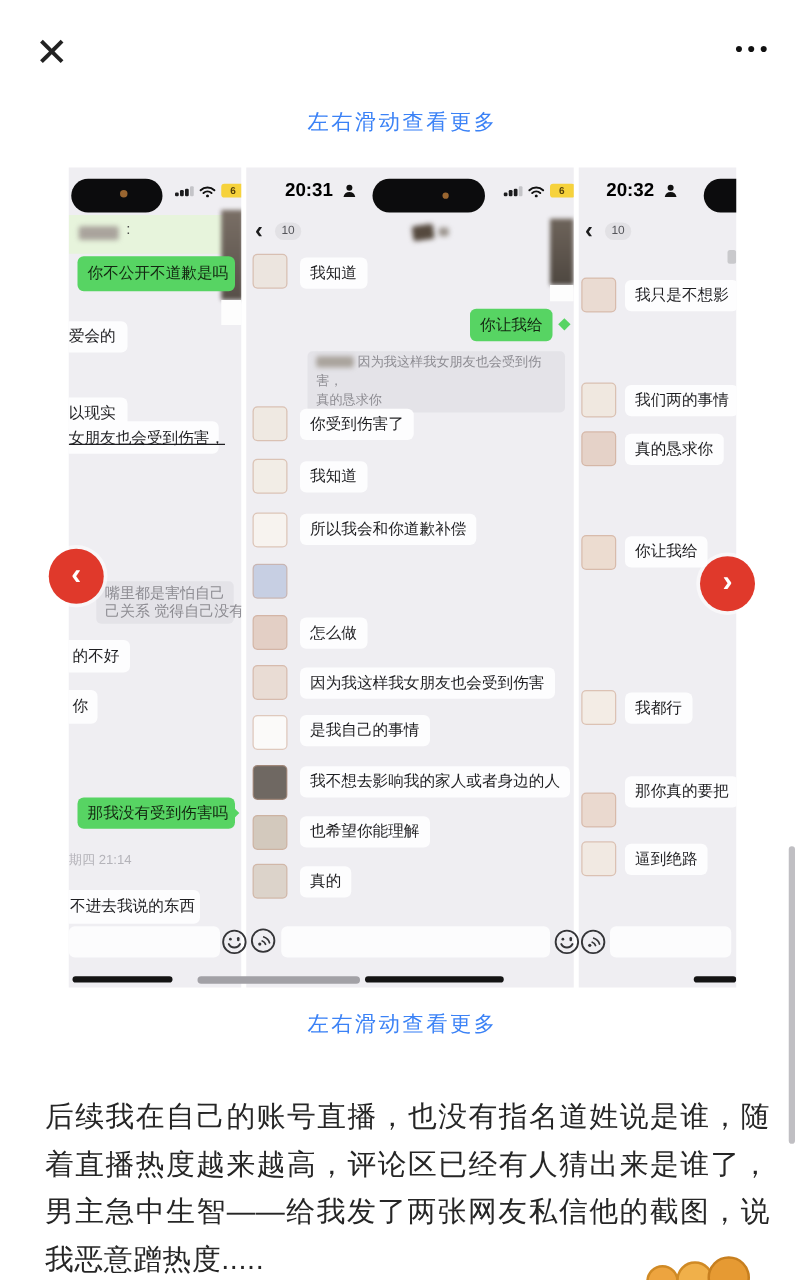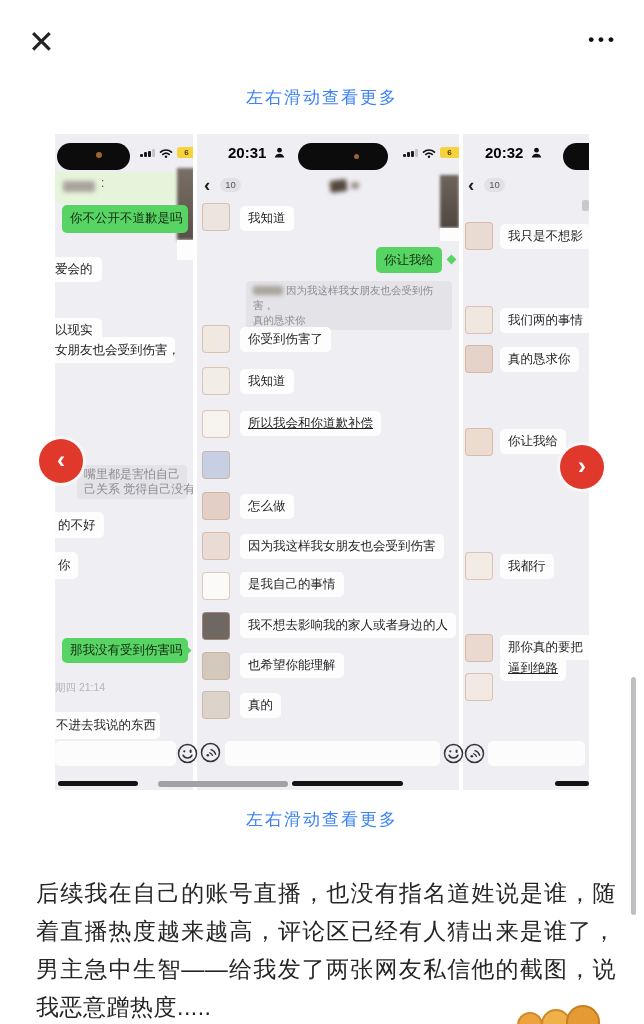--- a/index.html
+++ b/index.html
@@ -80,21 +80,21 @@
       <span class="blurpill" style="position:absolute;left:8px;top:9px;width:32px;height:11px;"></span>
       <span style="position:absolute;left:46px;top:4px;font-size:12px;color:#4a4a4a;">:</span>
     </div>
 
     <div class="media" style="left:122px;top:34px;width:18px;height:72px;background:linear-gradient(#7a6f66,#574f48);"></div>
     <div style="position:absolute;left:122px;top:106px;width:18px;height:20px;background:#fdfdfd;"></div>
 
     <div class="bubble green" style="left:7px;top:71px;width:126px;height:28px;font-size:12.5px;line-height:15px;">你不公开不道歉是吗</div>
     <div class="bubble" style="left:-8px;top:123px;width:55px;">爱会的</div>
     <div class="bubble" style="left:-8px;top:163px;width:55px;margin-top:21px;">以现实</div>
-    <div class="bubble" style="left:-8px;top:203px;width:128px;height:26px;line-height:14px;">女朋友也会受到伤害，</div>
+    <div class="bubble" style="left:-8px;top:203px;width:128px;height:26px;line-height:14px;text-decoration:underline;">女朋友也会受到伤害，</div>
 
     <div class="quotebox" style="left:22px;top:331px;width:96px;font-size:12px;">
       <div>嘴里都是害怕自己</div>
       <div>己关系 觉得自己没有...</div>
     </div>
     <div class="bubble" style="left:-5px;top:378px;width:54px;height:26px;line-height:14px;">的不好</div>
     <div class="bubble" style="left:-5px;top:418px;width:28px;height:27px;line-height:15px;">你</div>
     <div class="bubble green" style="left:7px;top:504px;width:126px;">那我没有受到伤害吗</div>
     <span class="tail" style="left:128px;top:513px;"></span>
     <div class="stamp" style="left:0;top:547px;">期四 21:14</div>
@@ -144,21 +144,21 @@
       <div>真的恳求你</div>
     </div>
 
     <div class="avatar" style="left:5px;top:191px;background:#efe9e2;"></div>
     <div class="bubble" style="left:43px;top:193px;">你受到伤害了</div>
 
     <div class="avatar" style="left:5px;top:233px;background:#f2ede6;"></div>
     <div class="bubble" style="left:43px;top:235px;">我知道</div>
 
     <div class="avatar" style="left:5px;top:276px;background:#f7f3ef;"></div>
-    <div class="bubble" style="left:43px;top:277px;text-decoration:underline;">所以我会和你道歉补偿</div>
+    <div class="bubble" style="left:43px;top:277px;">所以我会和你道歉补偿</div>
 
     <div class="avatar" style="left:5px;top:317px;background:#c7cfe3;"></div>
 
     <div class="avatar" style="left:5px;top:358px;background:#e3cfc5;"></div>
     <div class="bubble" style="left:43px;top:360px;">怎么做</div>
 
     <div class="avatar" style="left:5px;top:398px;background:#e9dcd4;"></div>
     <div class="bubble" style="left:43px;top:400px;">因为我这样我女朋友也会受到伤害</div>
 
     <div class="avatar" style="left:5px;top:438px;background:#fbfaf9;"></div>
@@ -197,24 +197,24 @@
     <div class="avatar" style="left:2px;top:211px;background:#e5d2c8;"></div>
     <div class="bubble" style="left:37px;top:213px;">真的恳求你</div>
 
     <div class="avatar" style="left:2px;top:294px;background:#ecdcd0;"></div>
     <div class="bubble" style="left:37px;top:295px;">你让我给</div>
 
     <div class="avatar" style="left:2px;top:418px;background:#f3ece5;"></div>
     <div class="bubble" style="left:37px;top:420px;">我都行</div>
 
     <div class="avatar" style="left:2px;top:500px;background:#ead9cf;"></div>
-    <div class="bubble" style="left:37px;top:501px;">那你真的要把</div>
+    <div class="bubble" style="left:37px;top:487px;">那你真的要把</div>
 
     <div class="avatar" style="left:2px;top:539px;background:#f1e9e2;"></div>
-    <div class="bubble" style="left:37px;top:522px;text-decoration:underline;">逼到绝路</div>
+    <div class="bubble" style="left:37px;top:541px;">逼到绝路</div>
 
     <div class="input" style="left:25px;width:97px;"></div>
     <div class="homebar" style="left:92px;width:34px;"></div>
   </div>
 
   <svg class="circicon" style="left:177px;top:743px;" viewBox="0 0 21 21">
       <circle cx="10.5" cy="10.5" r="9" fill="none" stroke="#353538" stroke-width="1.5"></circle>
       <circle cx="7.3" cy="8.3" r="1.1" fill="#353538"></circle>
       <rect x="12.6" y="6.6" width="2" height="3.4" rx="1" fill="#353538"></rect>
       <path d="M6 12.2a5 5 0 0 0 9 0" fill="none" stroke="#353538" stroke-width="1.5" stroke-linecap="round"></path>

